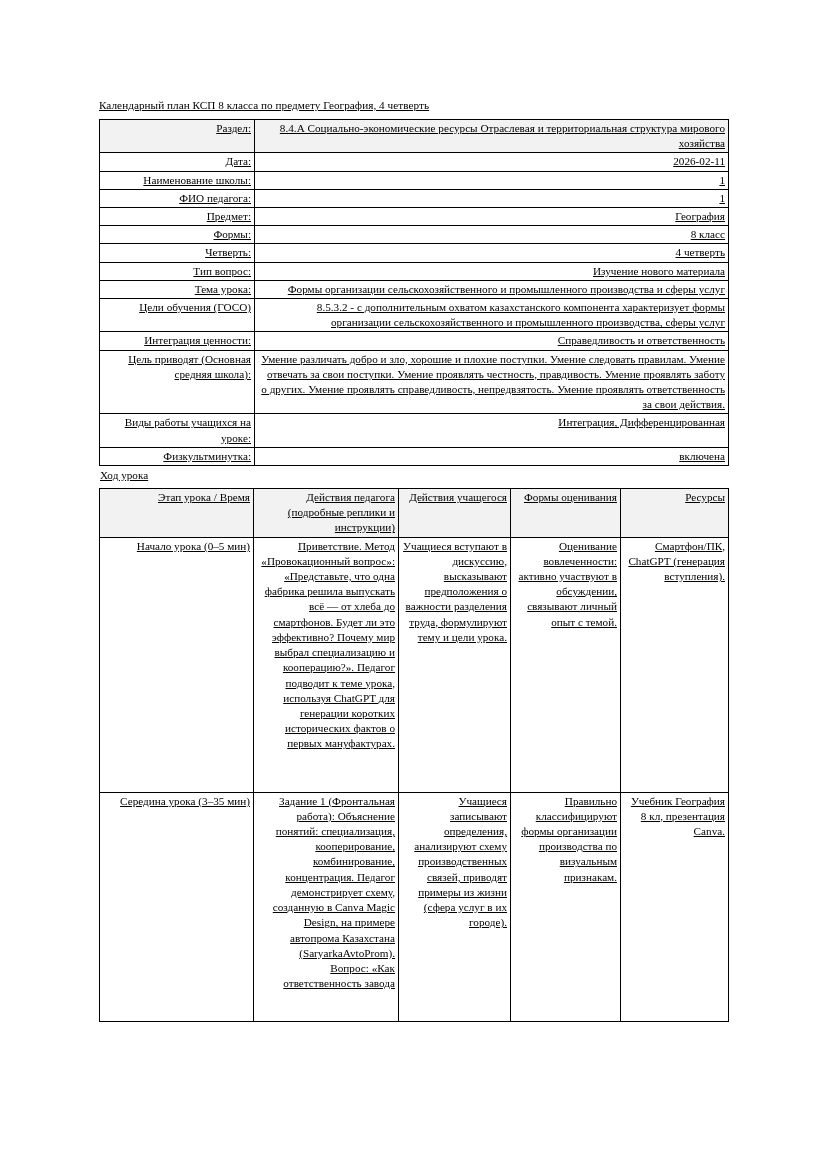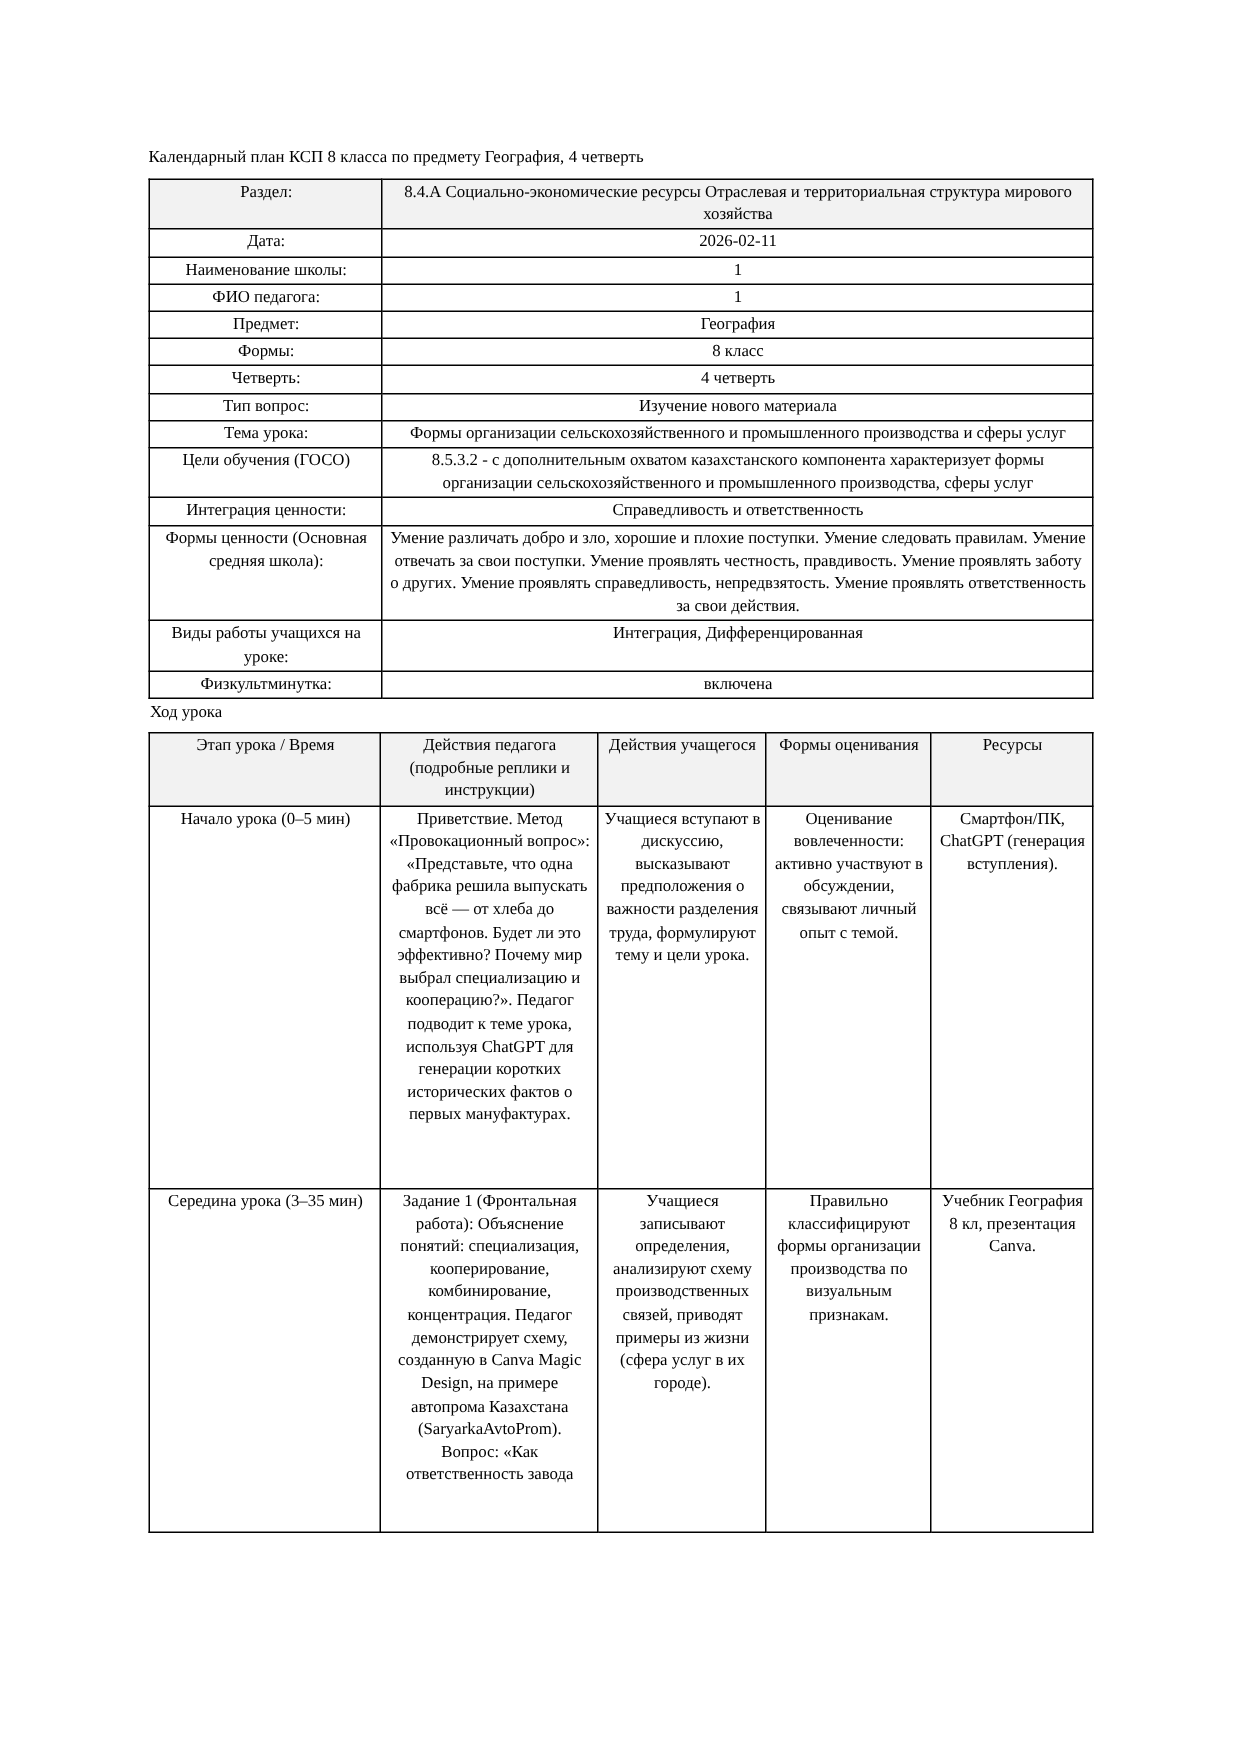--- a/index.html
+++ b/index.html
@@ -15,20 +15,21 @@
     color: #000000;
     overflow: hidden;
   }
   .page {
     position: relative;
     width: 788px;
     height: 1170px;
     box-sizing: border-box;
     padding: 98px 92px 0 99px;
     background: #fff;
+    text-decoration: underline;
   }
   .doc-title {
     font-size: 11.2px;
     line-height: 14px;
     margin: 0 0 7px 0;
     white-space: nowrap;
     letter-spacing: 0.05px;
   }
   .section-label {
     font-size: 11.2px;
@@ -39,21 +40,21 @@
     border-collapse: collapse;
     table-layout: fixed;
     width: 629px;
     font-size: 11.2px;
   }
   table td, table th {
     border: 1px solid #000000;
     vertical-align: top;
     padding: 1px 3px 1px 4px;
     line-height: 15.2px;
-    text-align: center;
+    text-align: right;
     font-weight: normal;
     word-wrap: break-word;
     overflow-wrap: break-word;
     hyphens: none;
   }
   
   .info-table col.c1 { width: 155px; }
   .info-table col.c2 { width: 474px; }
   .info-table tr.shaded > td { background: #f2f2f2; }
 
@@ -120,21 +121,21 @@
       </tr>
       <tr>
         <td>Цели обучения (ГОСО)</td>
         <td>8.5.3.2 - с дополнительным охватом казахстанского компонента характеризует формы организации сельскохозяйственного и промышленного производства, сферы услуг</td>
       </tr>
       <tr>
         <td>Интеграция ценности:</td>
         <td>Справедливость и ответственность</td>
       </tr>
       <tr>
-        <td>Формы ценности (Основная средняя школа):</td>
+        <td>Цель приводят (Основная средняя школа):</td>
         <td>Умение различать добро и зло, хорошие и плохие поступки. Умение следовать правилам. Умение отвечать за свои поступки. Умение проявлять честность, правдивость. Умение проявлять заботу о других. Умение проявлять справедливость, непредвзятость. Умение проявлять ответственность за свои действия.</td>
       </tr>
       <tr>
         <td>Виды работы учащихся на уроке:</td>
         <td>Интеграция, Дифференцированная</td>
       </tr>
       <tr>
         <td>Физкультминутка:</td>
         <td>включена</td>
       </tr>

